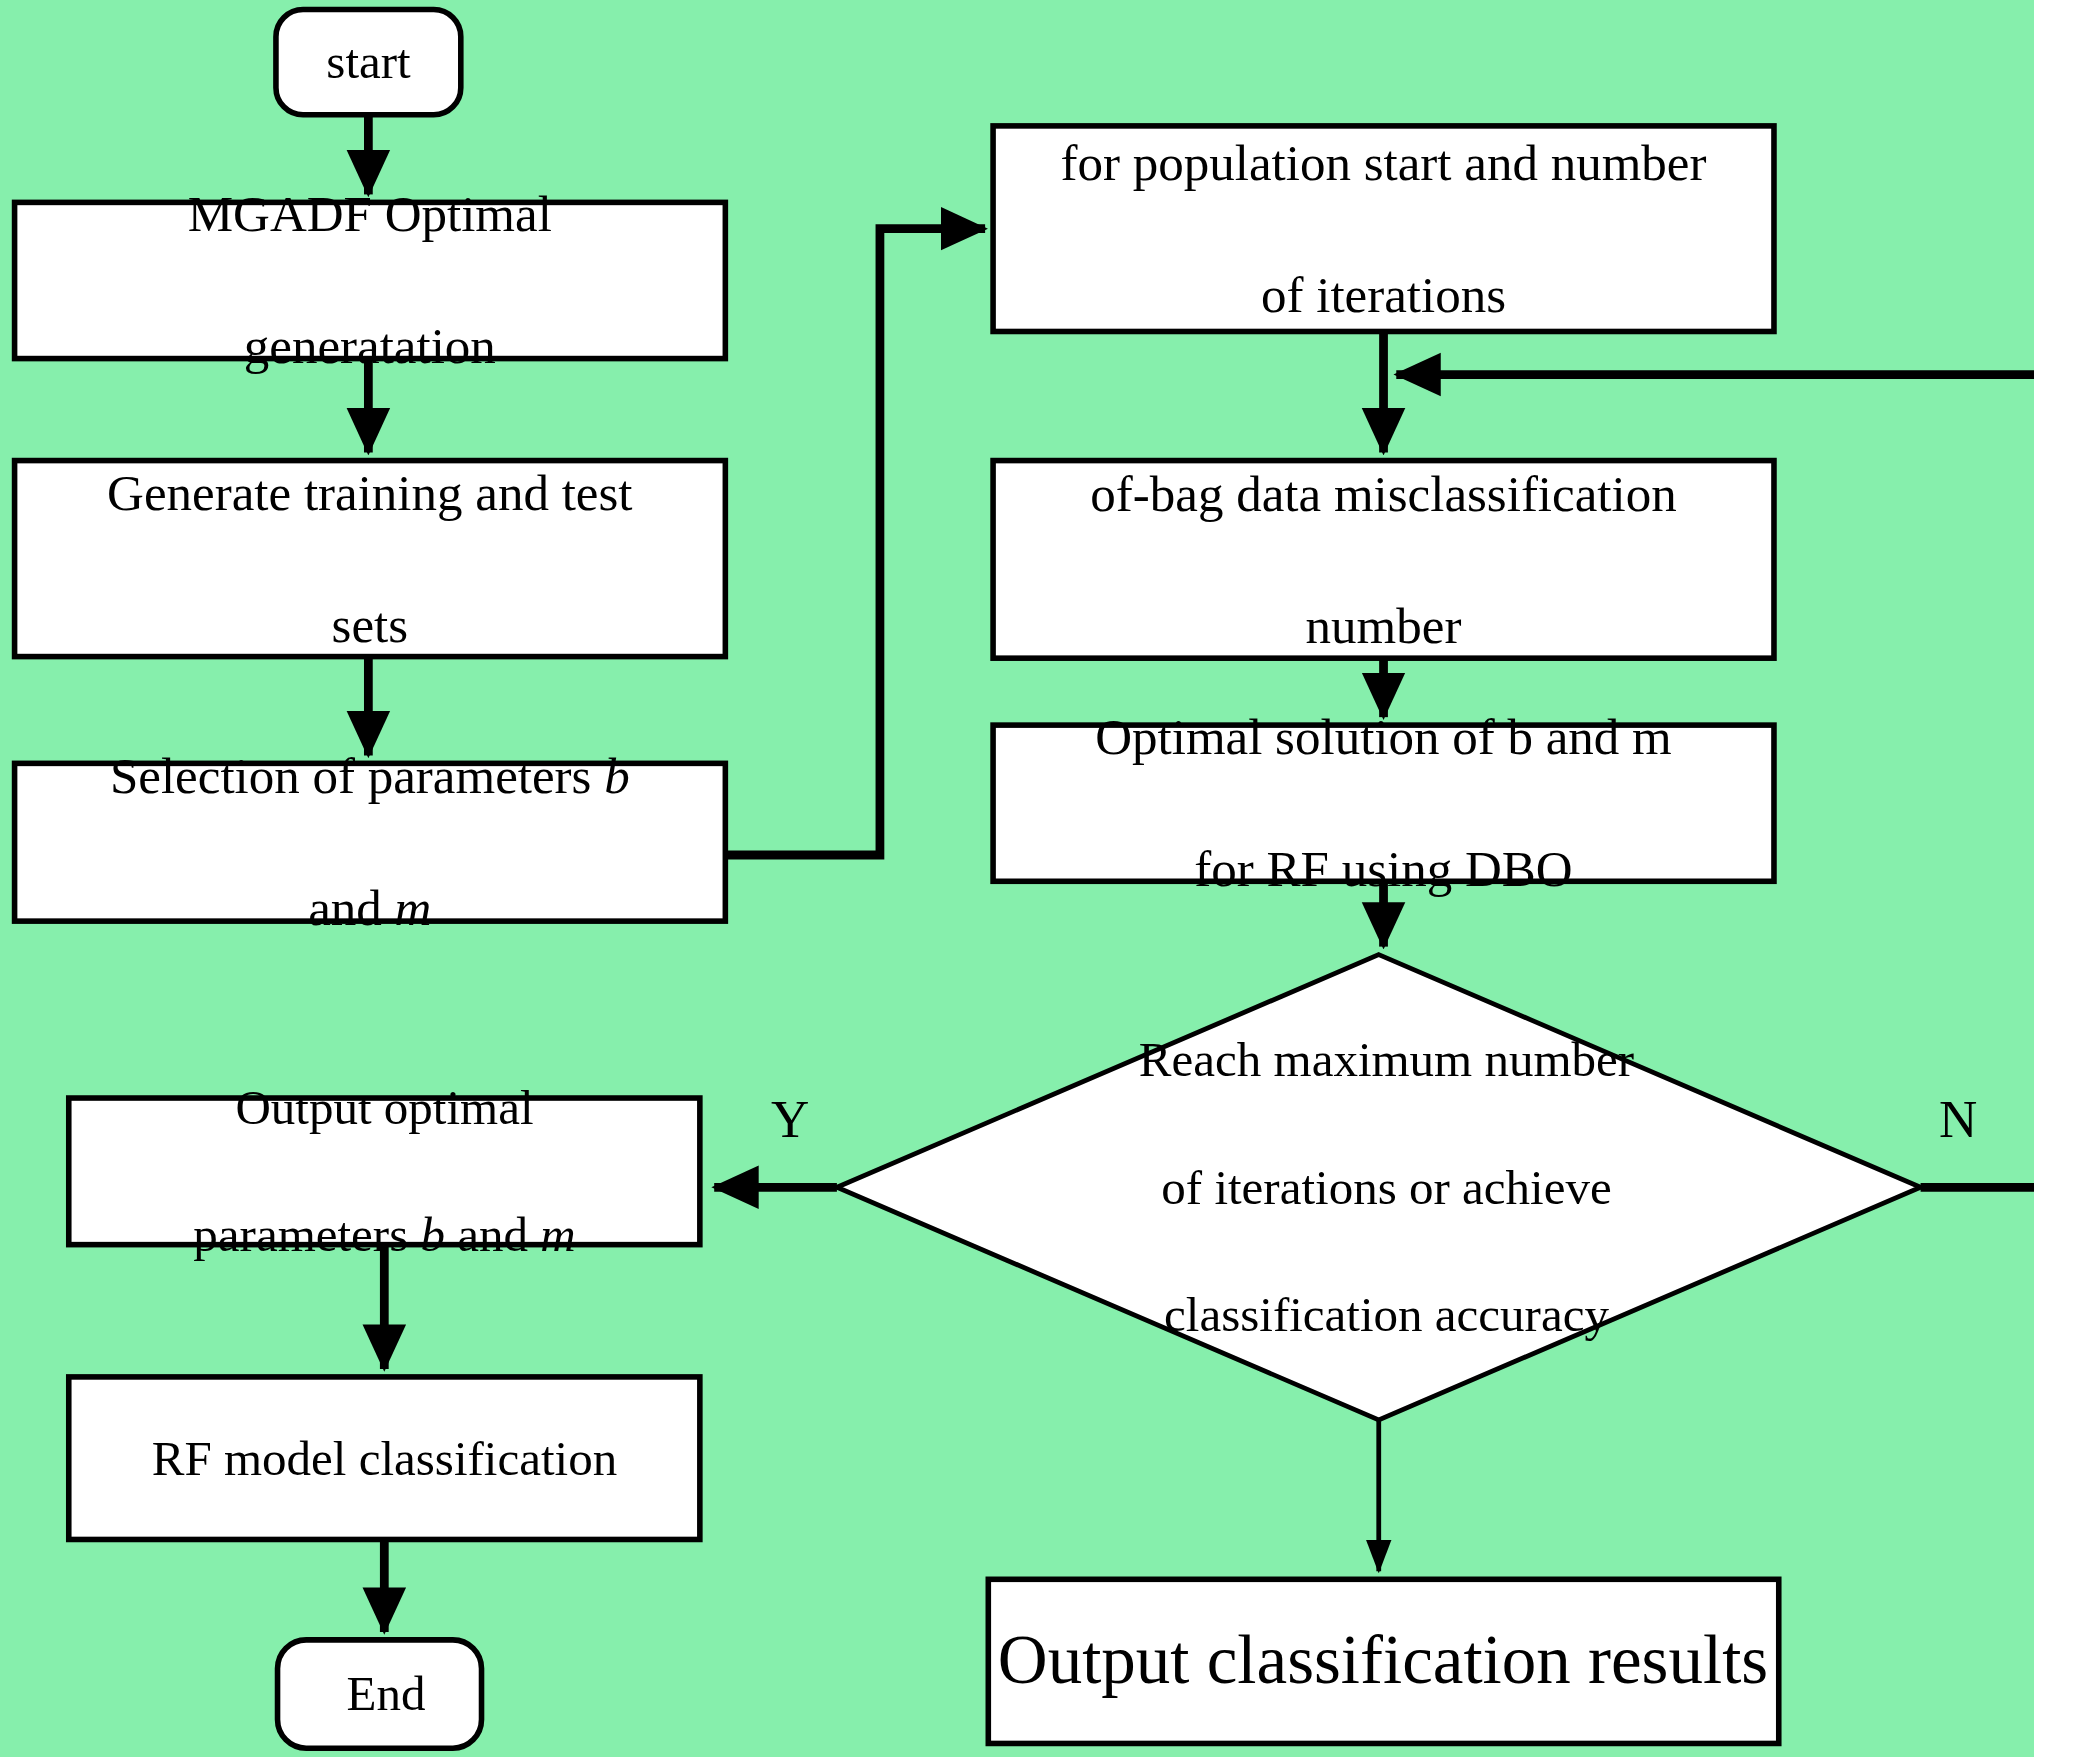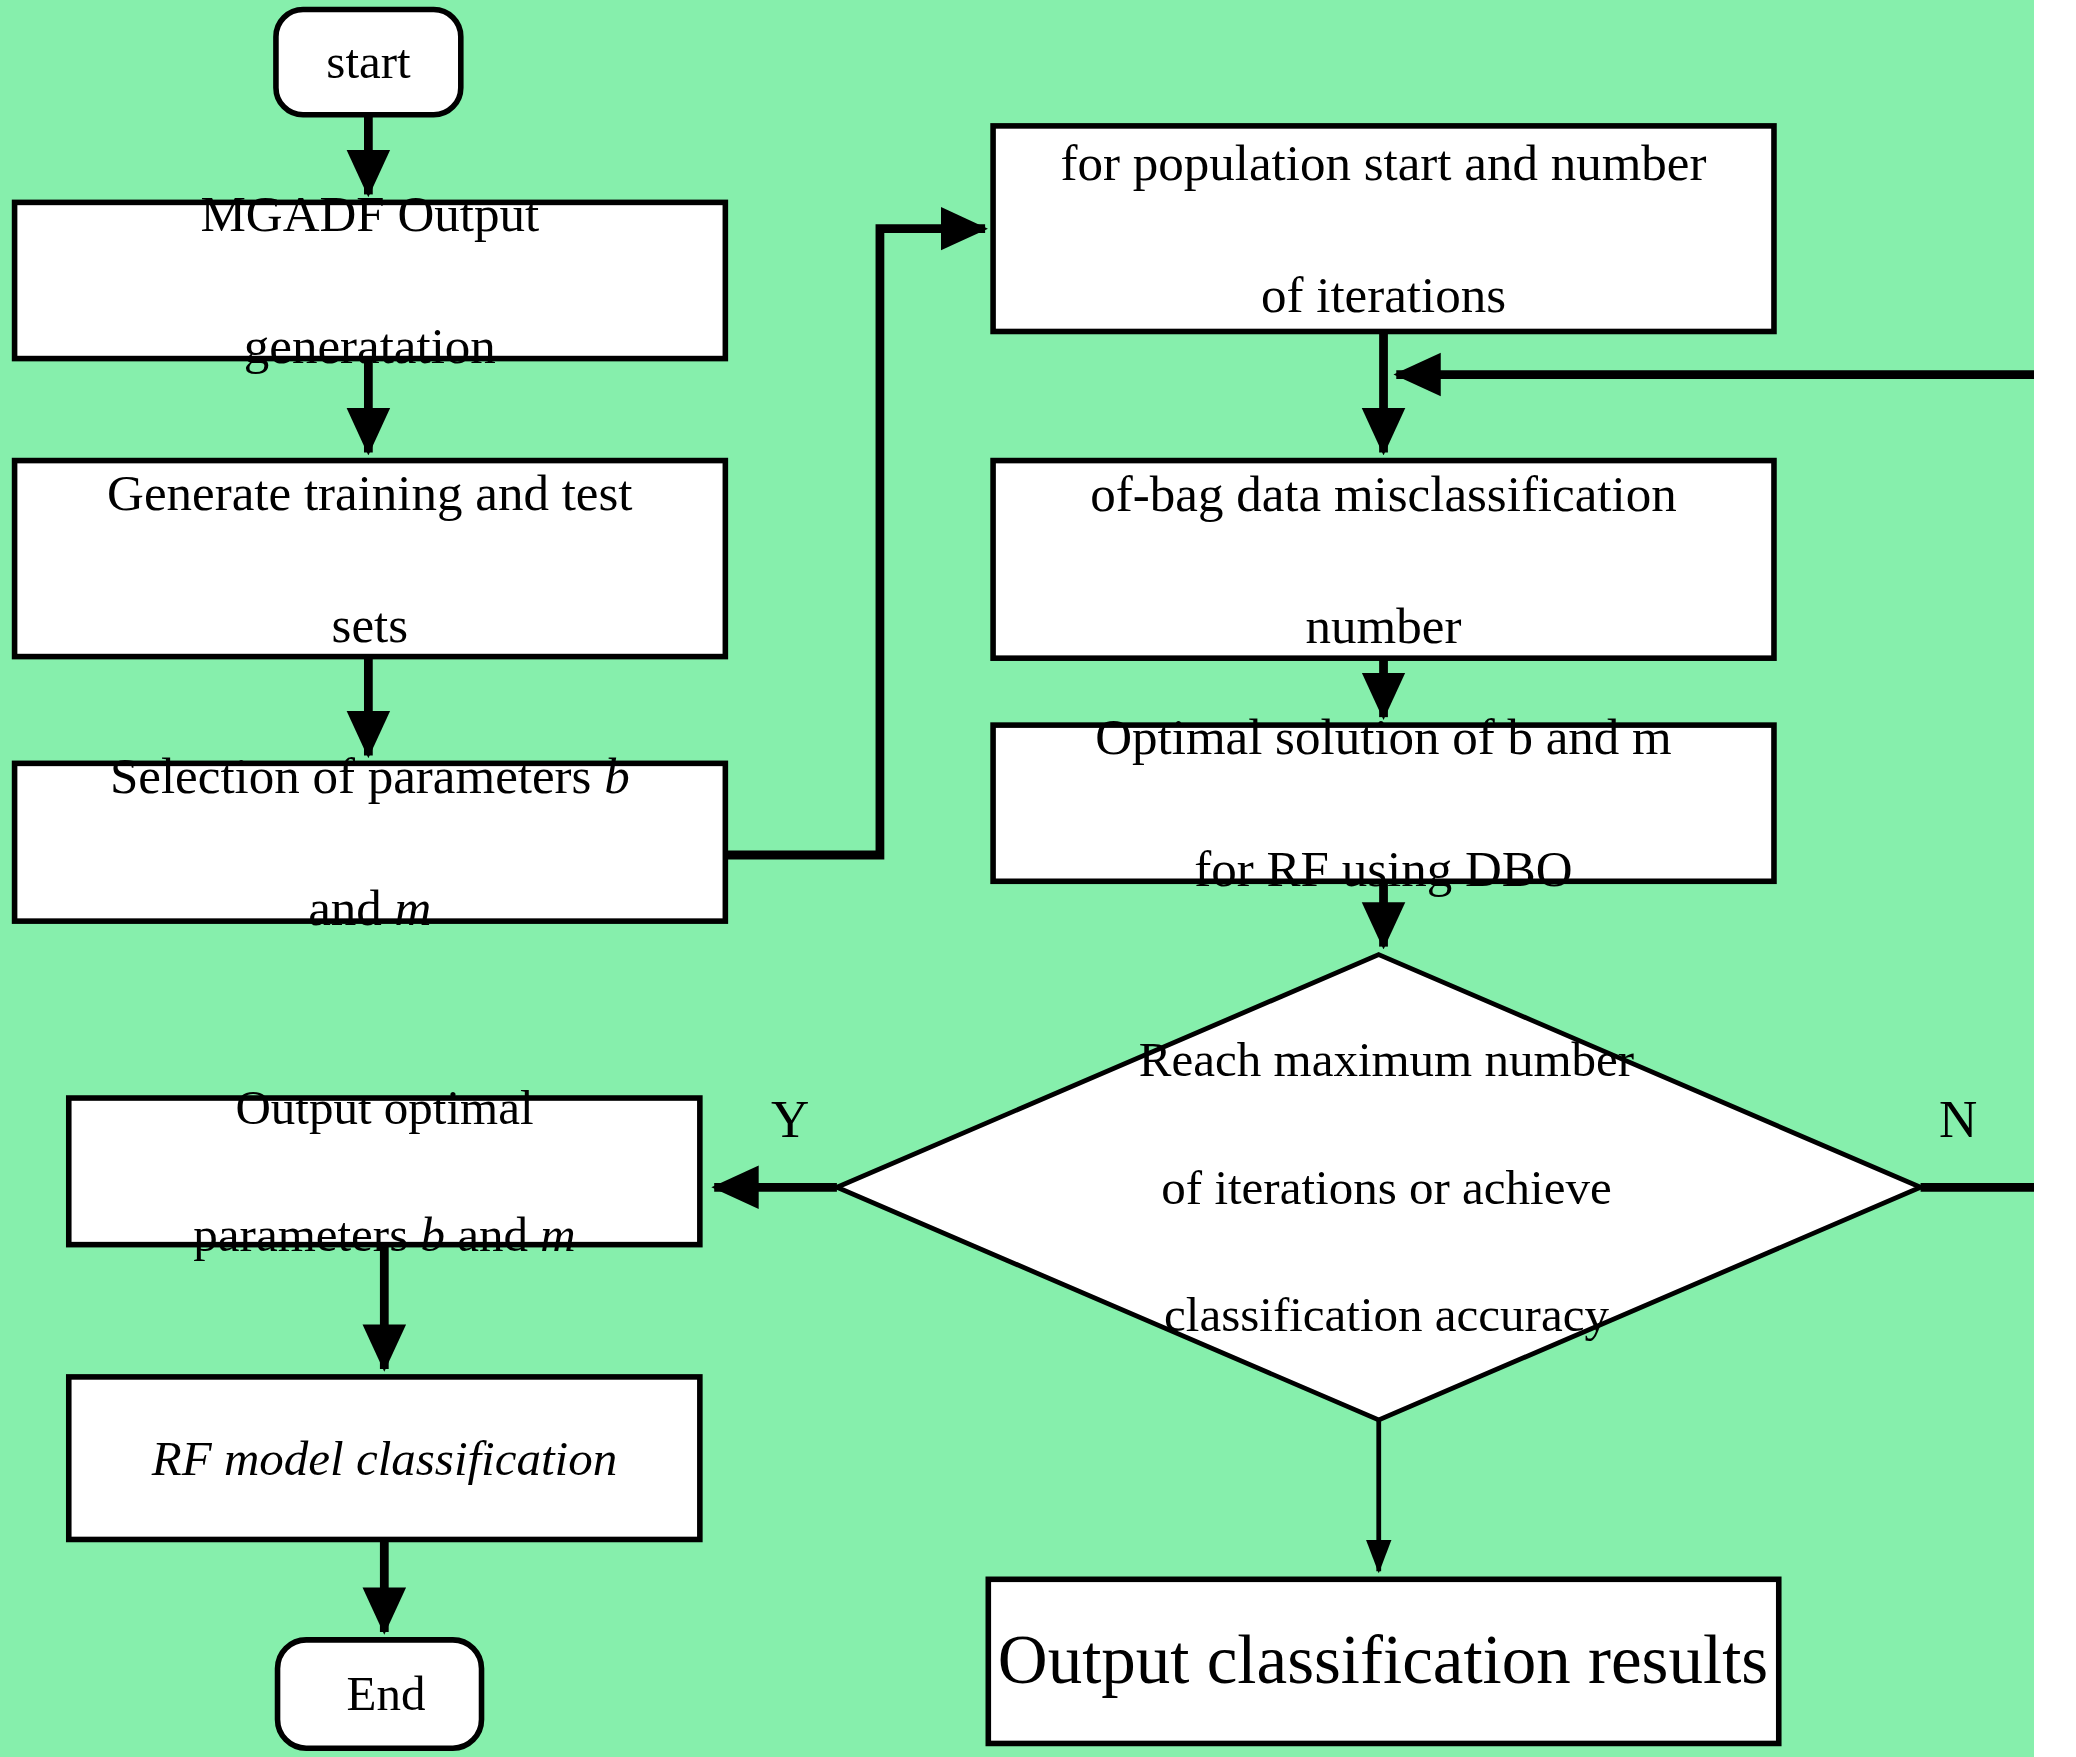--- a/index.html
+++ b/index.html
@@ -88,21 +88,21 @@
 
     <path d="M 482 1932 L 482 2048" fill="none" stroke="#000000" stroke-width="11" marker-end="url(#arrowBig)"></path>
   </svg>
 
   <div class="nodeLabel" style="left:276px;top:9.6px;width:185px;height:105px;font-size:49px;">
     <span>start</span>
   </div>
 
   <div class="nodeLabel" style="left:14.3px;top:202px;width:711px;height:156px;font-size:51px;">
     <div>
-      <div>MGADF Output</div>
+      <div>MGADF Optimal</div>
       <div>generatation</div>
     </div>
   </div>
 
   <div class="nodeLabel" style="left:14.3px;top:461px;width:711px;height:196px;font-size:51px;">
     <div>
       <div>Generate training and test</div>
       <div>sets</div>
     </div>
   </div>
@@ -143,21 +143,21 @@
     </div>
   </div>
 
   <div class="nodeLabel" style="left:69px;top:1098px;width:631px;height:147px;font-size:49px;">
     <div>
       <div>Output optimal</div>
       <div><span>parameters </span><span class="it">b</span><span> and </span><span class="it">m</span></div>
     </div>
   </div>
 
-  <div class="nodeLabel" style="left:69px;top:1377px;width:631px;height:163px;font-size:49px;font-style:italic;">
+  <div class="nodeLabel" style="left:69px;top:1377px;width:631px;height:163px;font-size:49px;">
     <span>RF model classification</span>
   </div>
 
   <div class="nodeLabel" style="left:284px;top:1640px;width:204px;height:108px;font-size:49px;">
     <span>End</span>
   </div>
 
   <div class="nodeLabel" style="left:988px;top:1579px;width:790px;height:164px;font-size:69px;">
     <span>Output classification results</span>
   </div>

